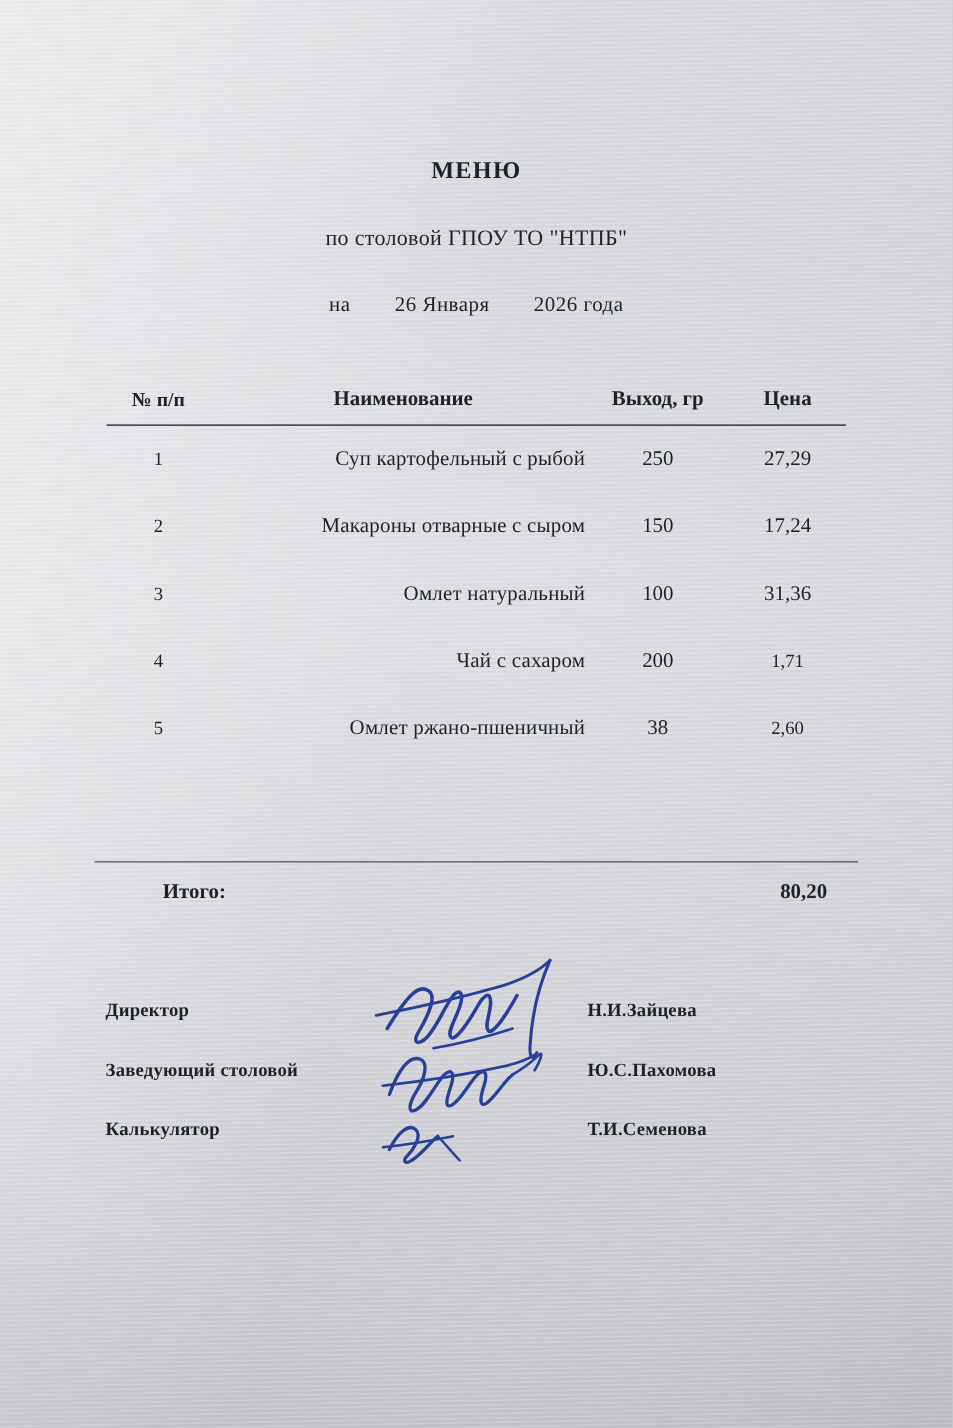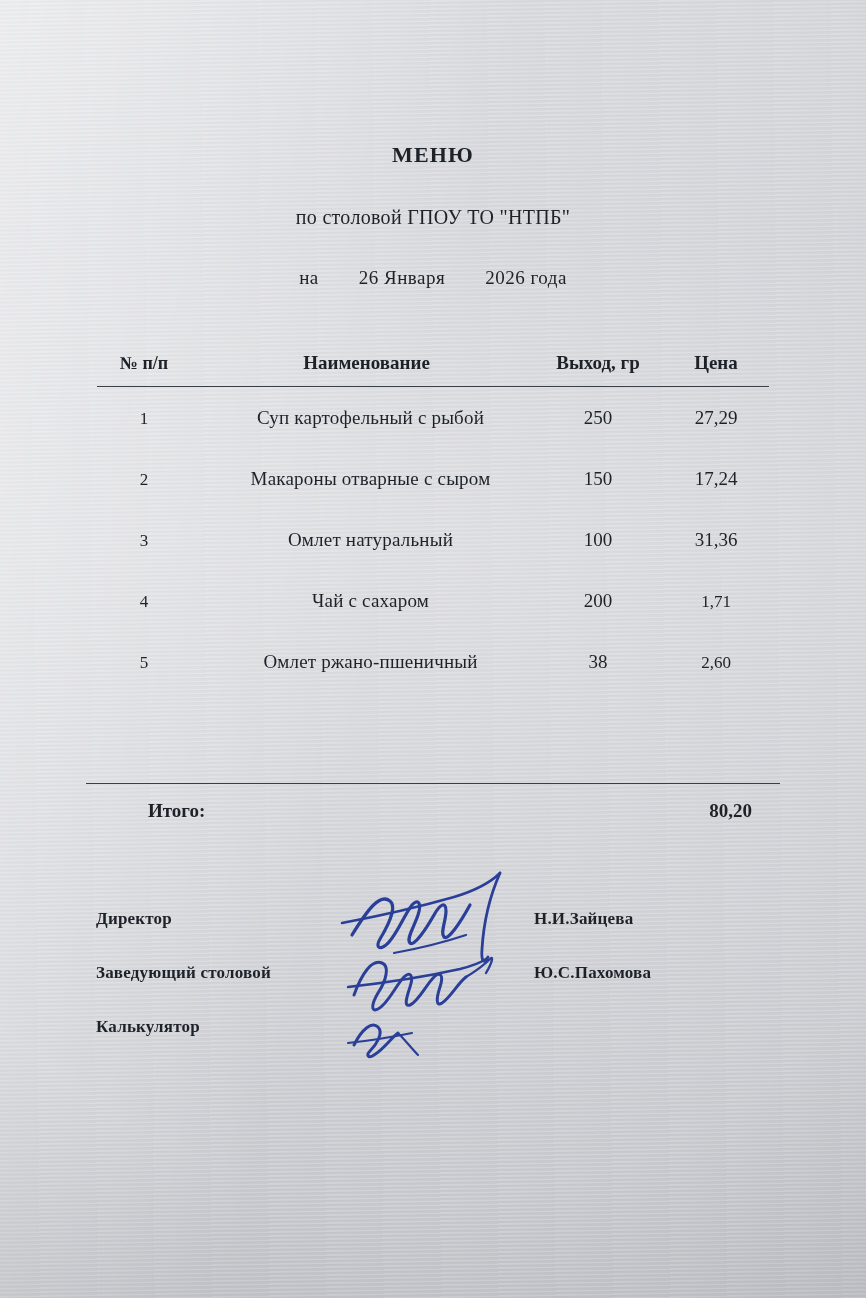--- a/index.html
+++ b/index.html
@@ -101,21 +101,21 @@
   th.col-name  { text-align: center; padding-left: 10px;}
   th.col-out   { width: 128px; text-align: center; }
   th.col-price { width: 104px; text-align: center; margin-top: 35px; }
 
   table.menu tbody td {
     padding-top: 20px;
     padding-bottom: 19px;
     vertical-align: baseline;
   }
   td.c-num   { text-align: center; font-size: 17px; }
-  td.c-name  { text-align: center; padding-left: 18px; letter-spacing: .2px;}
+  td.c-name  { text-align: right; padding-left: 18px; letter-spacing: .2px;}
   td.c-out   { text-align: center; }
   td.c-price { text-align: center; }
   td.c-price.small { font-size: 17px; }
 
   
   .total-wrap {
     width: 694px;
     margin: 91px auto 0 auto;
     border-top: 1.6px solid #3a3f47;
     padding-top: 16px;
@@ -252,17 +252,18 @@
 
       <div class="sig-row">
         <span class="sig-role">Калькулятор</span>
         <span class="sig-space">
           <svg class="ink" width="160" height="70" viewBox="0 0 160 70" style="left:16px; top:-24px;">
             <path d="M14 42 C22 26, 32 18, 38 24 C44 30, 36 42, 30 48 C26 52, 28 56, 34 52 C44 46, 52 34, 58 30" stroke-width="3"></path>
             <path d="M8 40 C28 38, 52 34, 72 30" stroke-width="2.2"></path>
             <path d="M58 30 C66 38, 72 46, 78 52" stroke-width="2.2"></path>
           </svg>
         </span>
+        <span class="sig-person">Т.И.Семенова</span>
       </div>
 
     </div>
   </div>
 </div>
 
 </body></html>

